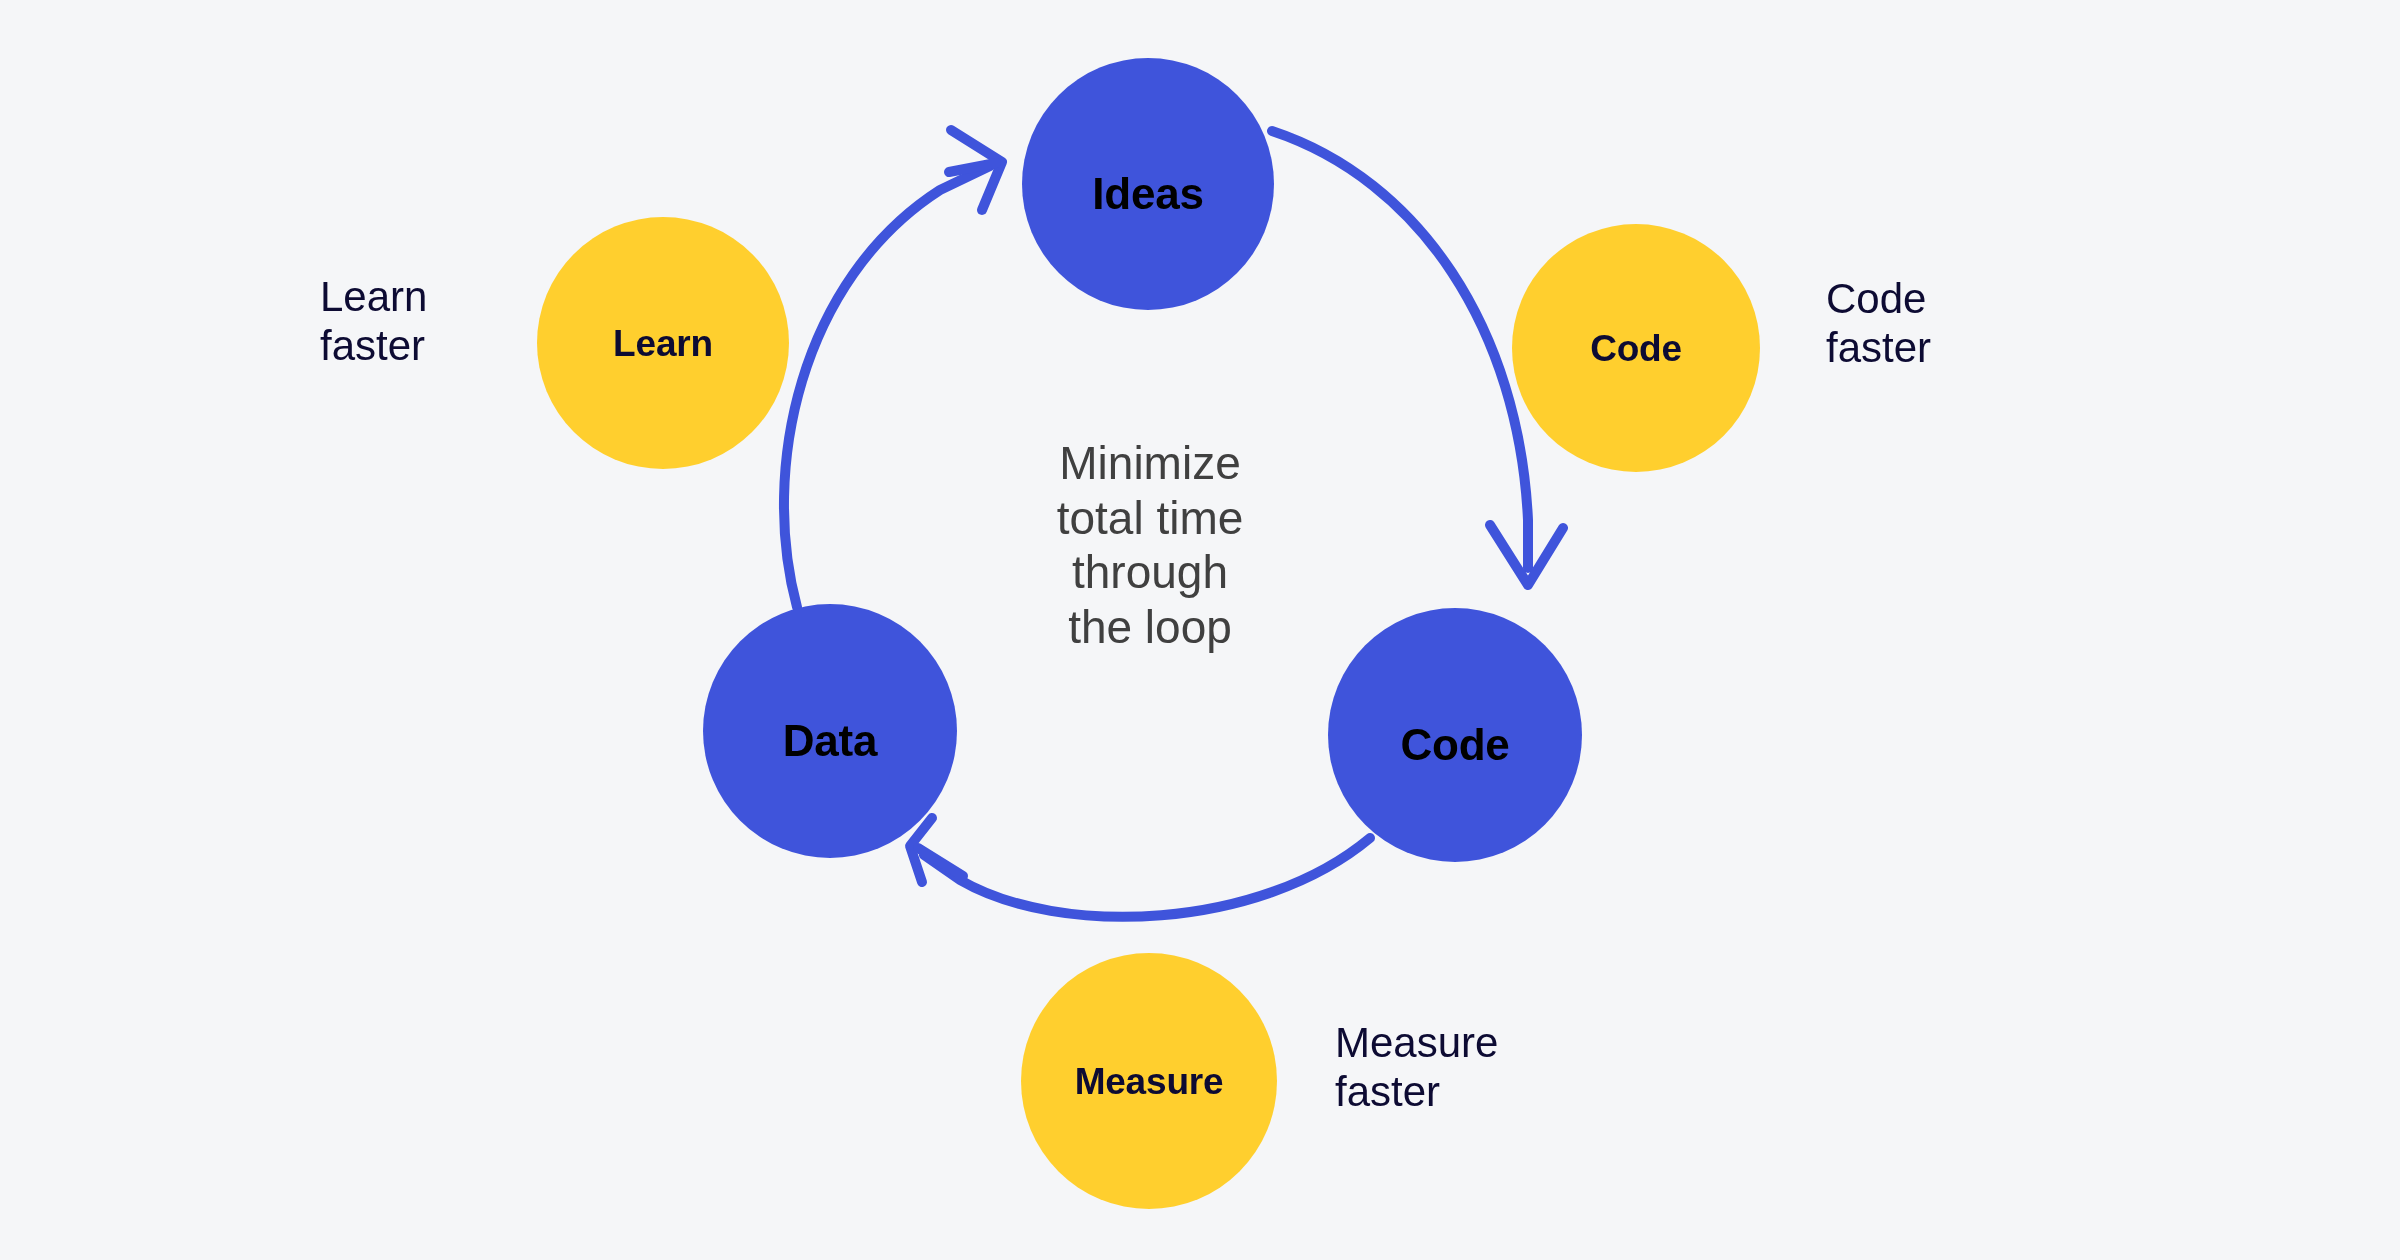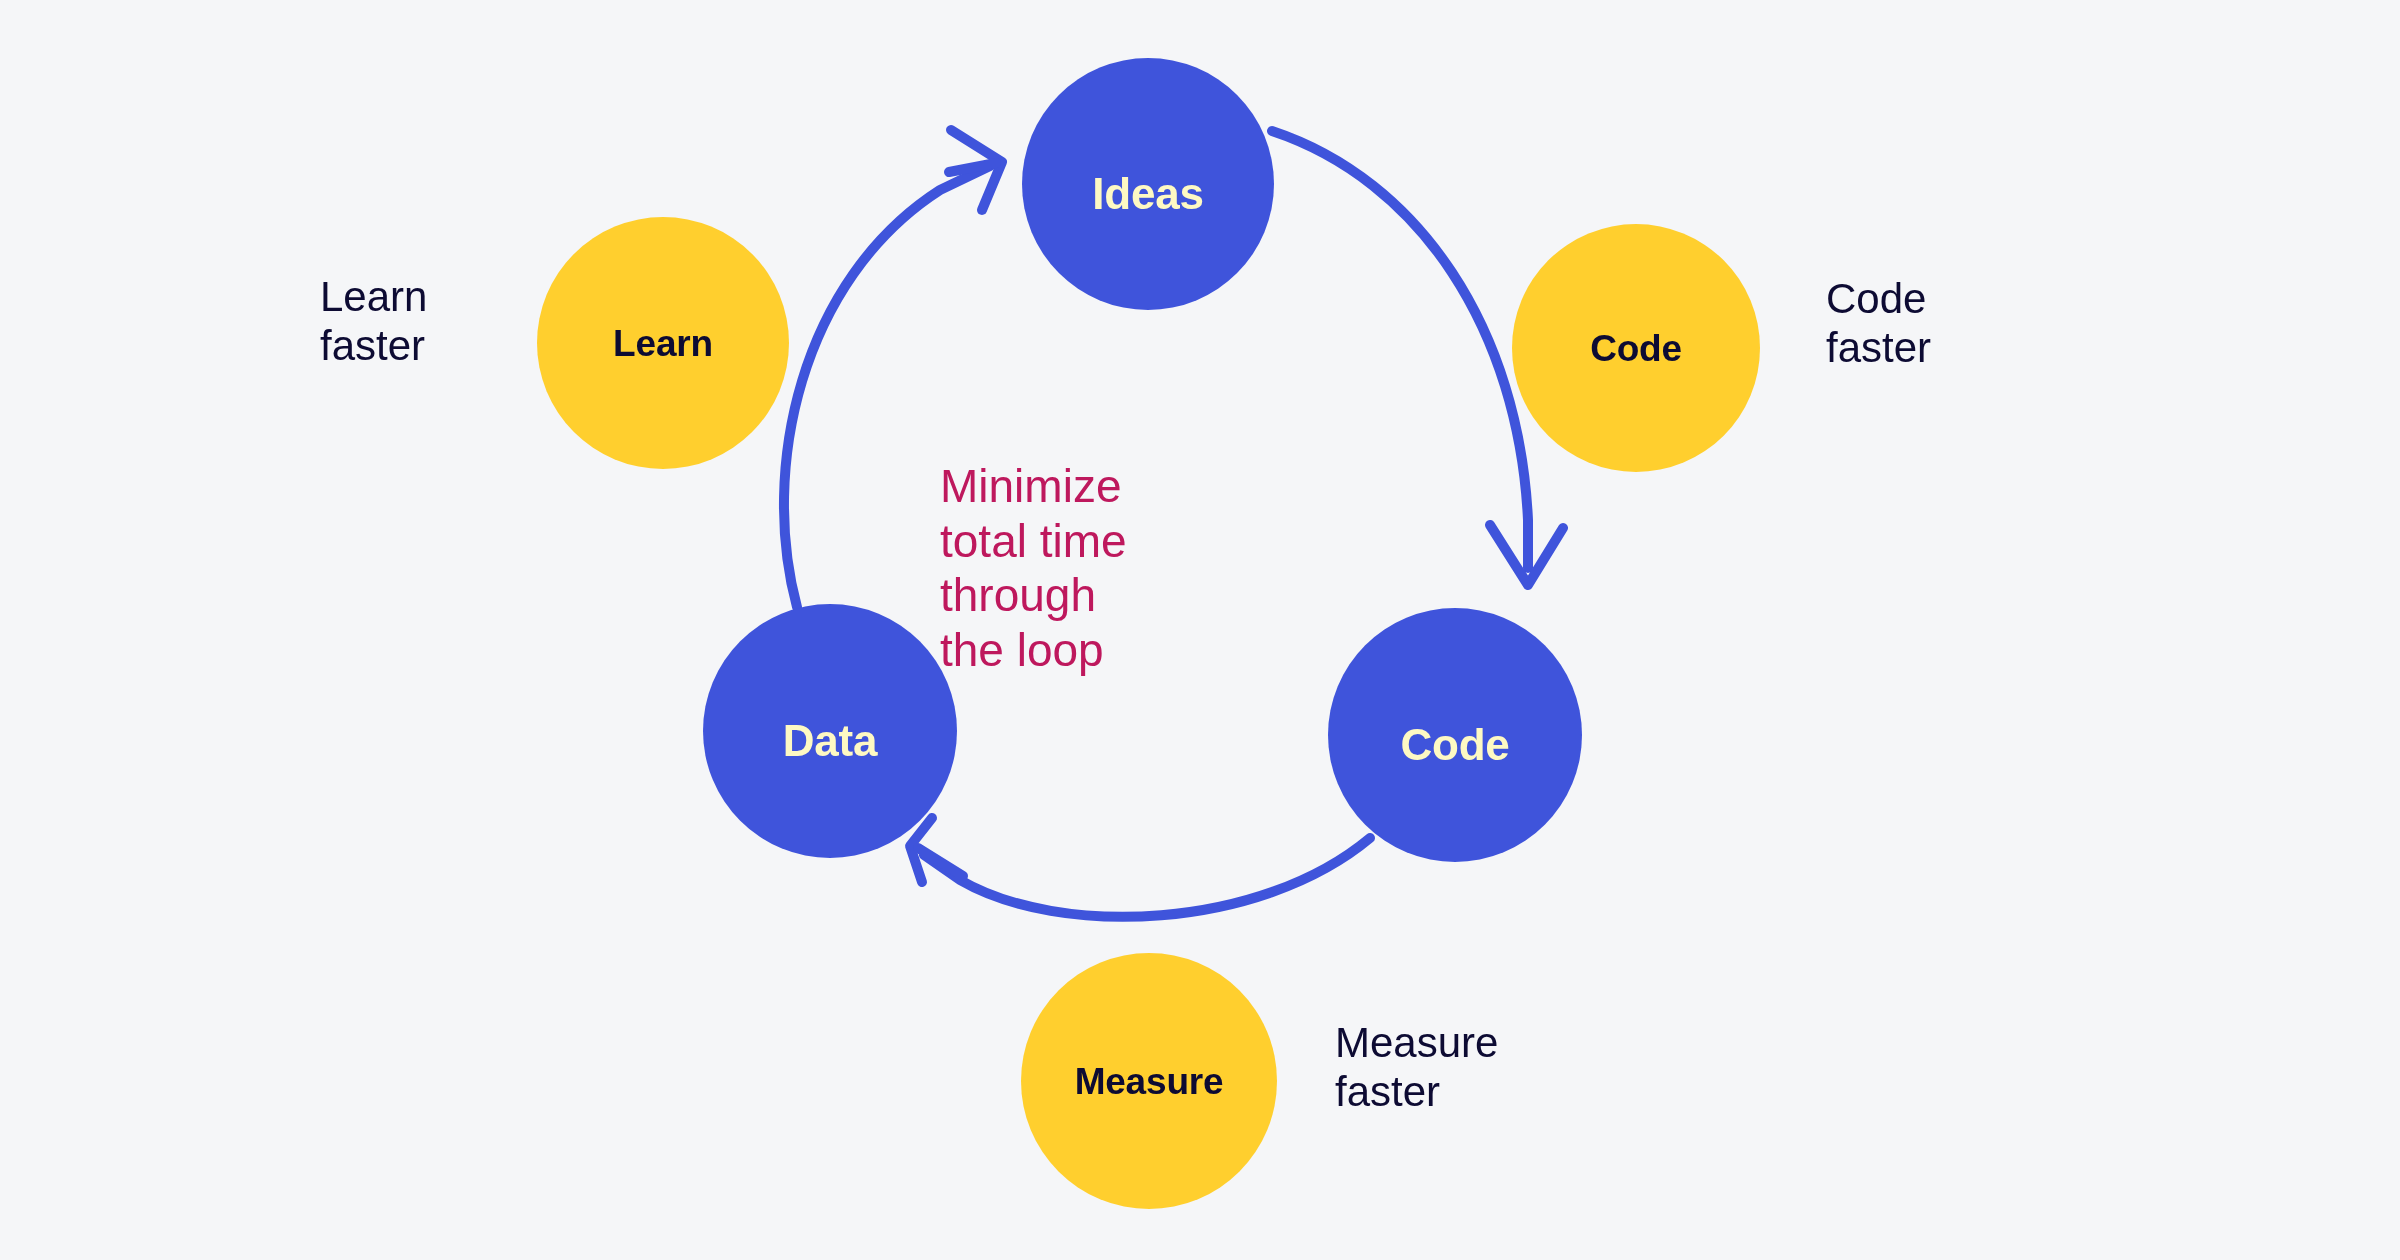--- a/index.html
+++ b/index.html
@@ -35,46 +35,47 @@
   .node-label {
     font-weight: 700;
     letter-spacing: -0.2px;
     line-height: 1;
     white-space: nowrap;
   }
   .node.primary {
     background: #3F54DB;
   }
   .node.primary .node-label {
-    color: #fef9c3;
+    color: #000000;
     margin-top: 20px;
   }
   .node.accent {
     background: #FFCF2E;
   }
   .node.accent .node-label {
     color: #0D0B33;
   }
   .side-label {
     position: absolute;
     color: #0D0B33;
     font-weight: 400;
     line-height: 1.17;
     white-space: pre-line;
   }
   #center-caption {
     position: absolute;
-    color: #be185d;
+    color: #404040;
     font-weight: 400;
     font-size: 46px;
     line-height: 1.19;
+    text-align: center;
     white-space: pre-line;
     width: 420px;
     left: 940px;
-    top: 459px;
+    top: 436px;
   }
   
   #node-ideas   { left: 1022px; top:  58px; width: 252px; height: 252px; }
   #node-ideas   .node-label { font-size: 44px; }
   #node-code    { left: 1328px; top: 608px; width: 254px; height: 254px; }
   #node-code    .node-label { font-size: 44px; }
   #node-data    { left:  703px; top: 604px; width: 254px; height: 254px; }
   #node-data    .node-label { font-size: 44px; }
   #node-learn   { left:  537px; top: 217px; width: 252px; height: 252px; }
   #node-learn   .node-label { font-size: 37px; }

